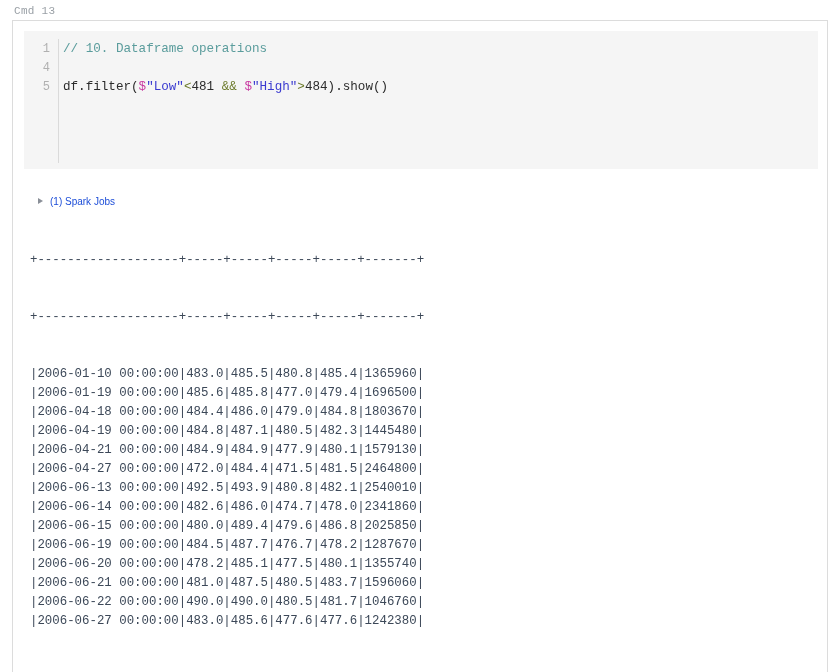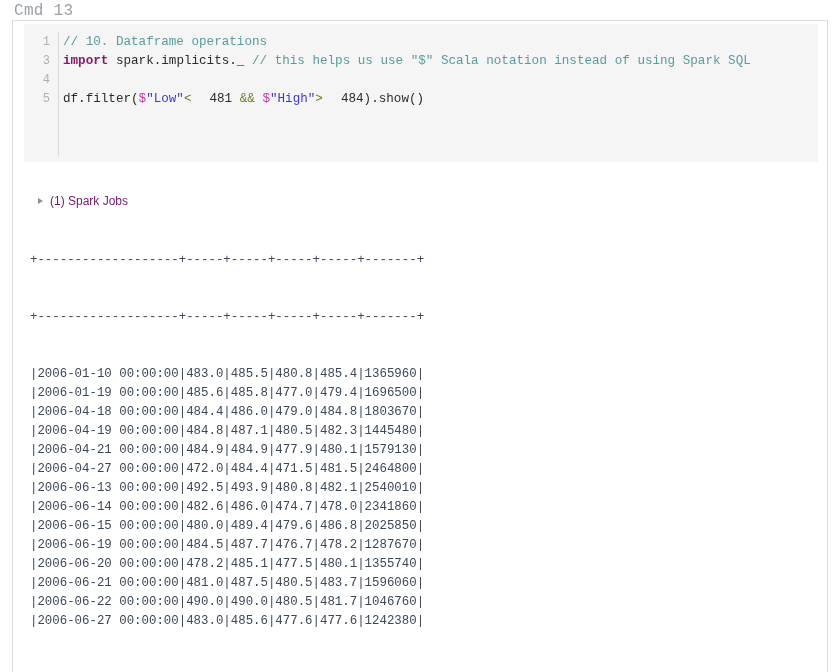--- a/index.html
+++ b/index.html
@@ -13,21 +13,21 @@
     font-family: "Liberation Sans", sans-serif;
     overflow: hidden;
   }
 
   
   .cmd-label {
     position: absolute;
     left: 14px;
     top: 4px;
     font-family: "Liberation Mono", monospace;
-    font-size: 16px;
+    font-size: 11px;
     color: #9aa0a6;
     letter-spacing: 0.3px;
     line-height: 14px;
     white-space: pre;
   }
 
   
   .cell {
     position: absolute;
     left: 12px;
@@ -38,21 +38,21 @@
     border: 1px solid #dcdcdc;
     border-bottom: none;
     box-sizing: border-box;
     overflow: hidden;
   }
 
   
   .editor {
     position: absolute;
     left: 11px;
-    top: 3px;
+    top: 10px;
     width: 794px;
     height: 138px;
     background: #f5f5f5;
     box-sizing: border-box;
     overflow: hidden;
   }
   .gutter-rule {
     position: absolute;
     left: 34px;
     top: 8px;
@@ -89,43 +89,43 @@
     color: #2b2b2b;
   }
 
   
   .tok-comment { color: #5a9c9c; }
   .tok-kw      { color: #8a1a6b; font-weight: bold; }
   .tok-plain   { color: #2b2b2b; }
   .tok-dollar  { color: #c838a0; }
   .tok-str     { color: #3a3ad0; }
   .tok-op      { color: #6b7a2a; }
-  .tok-num     { color: #2b2b2b; margin-left: 18px; }
+  .tok-num     { color: #2b2b2b; }
 
   
   .spark-jobs {
     position: absolute;
     left: 25px;
     top: 172px;
     display: flex;
     align-items: center;
     height: 16px;
     cursor: pointer;
   }
   .tri {
     width: 0; height: 0;
     border-left: 5px solid #8a8f98;
     border-top: 3.5px solid transparent;
     border-bottom: 3.5px solid transparent;
     margin-right: 7px;
   }
   .spark-jobs-label {
     font-family: "Liberation Sans", sans-serif;
-    font-size: 12px;
-    color: #701a75;
+    font-size: 10px;
+    color: #1d4ed8;
     white-space: pre;
   }
 
   
   .output {
     position: absolute;
     left: 17px;
     top: 192px;
     width: 780px;
     font-family: "Liberation Mono", monospace;
@@ -140,21 +140,20 @@
 <body>
 
 <div class="cmd-label">Cmd 13</div>
 
 <div class="cell">
 
   <div class="editor">
     <div class="gutter-rule"></div>
     <div class="code-lines" id="code-lines">
         <span class="cline"><span class="lnum">1</span><span class="ctext"><span class="tok-comment">// 10. Dataframe operations</span></span></span>
-        <span class="cline"><span class="lnum">3</span><span class="ctext"><span class="tok-kw">import</span><span class="tok-plain"> spark.implicits._ </span><span class="tok-comment">// this helps us use "$" Scala notation instead of using Spark SQL</span></span></span>
         <span class="cline"><span class="lnum">4</span><span class="ctext"><span class="tok-plain"></span></span></span>
         <span class="cline"><span class="lnum">5</span><span class="ctext"><span class="tok-plain">df.filter(</span><span class="tok-dollar">$</span><span class="tok-str">"Low"</span><span class="tok-op">&lt;</span><span class="tok-num">481</span><span class="tok-plain"> </span><span class="tok-op">&amp;&amp;</span><span class="tok-plain"> </span><span class="tok-dollar">$</span><span class="tok-str">"High"</span><span class="tok-op">&gt;</span><span class="tok-num">484</span><span class="tok-plain">).show()</span></span></span>
       </div>
   </div>
 
   <div class="spark-jobs">
     <span class="tri"></span>
     <span class="spark-jobs-label">(1) Spark Jobs</span>
   </div>
 

